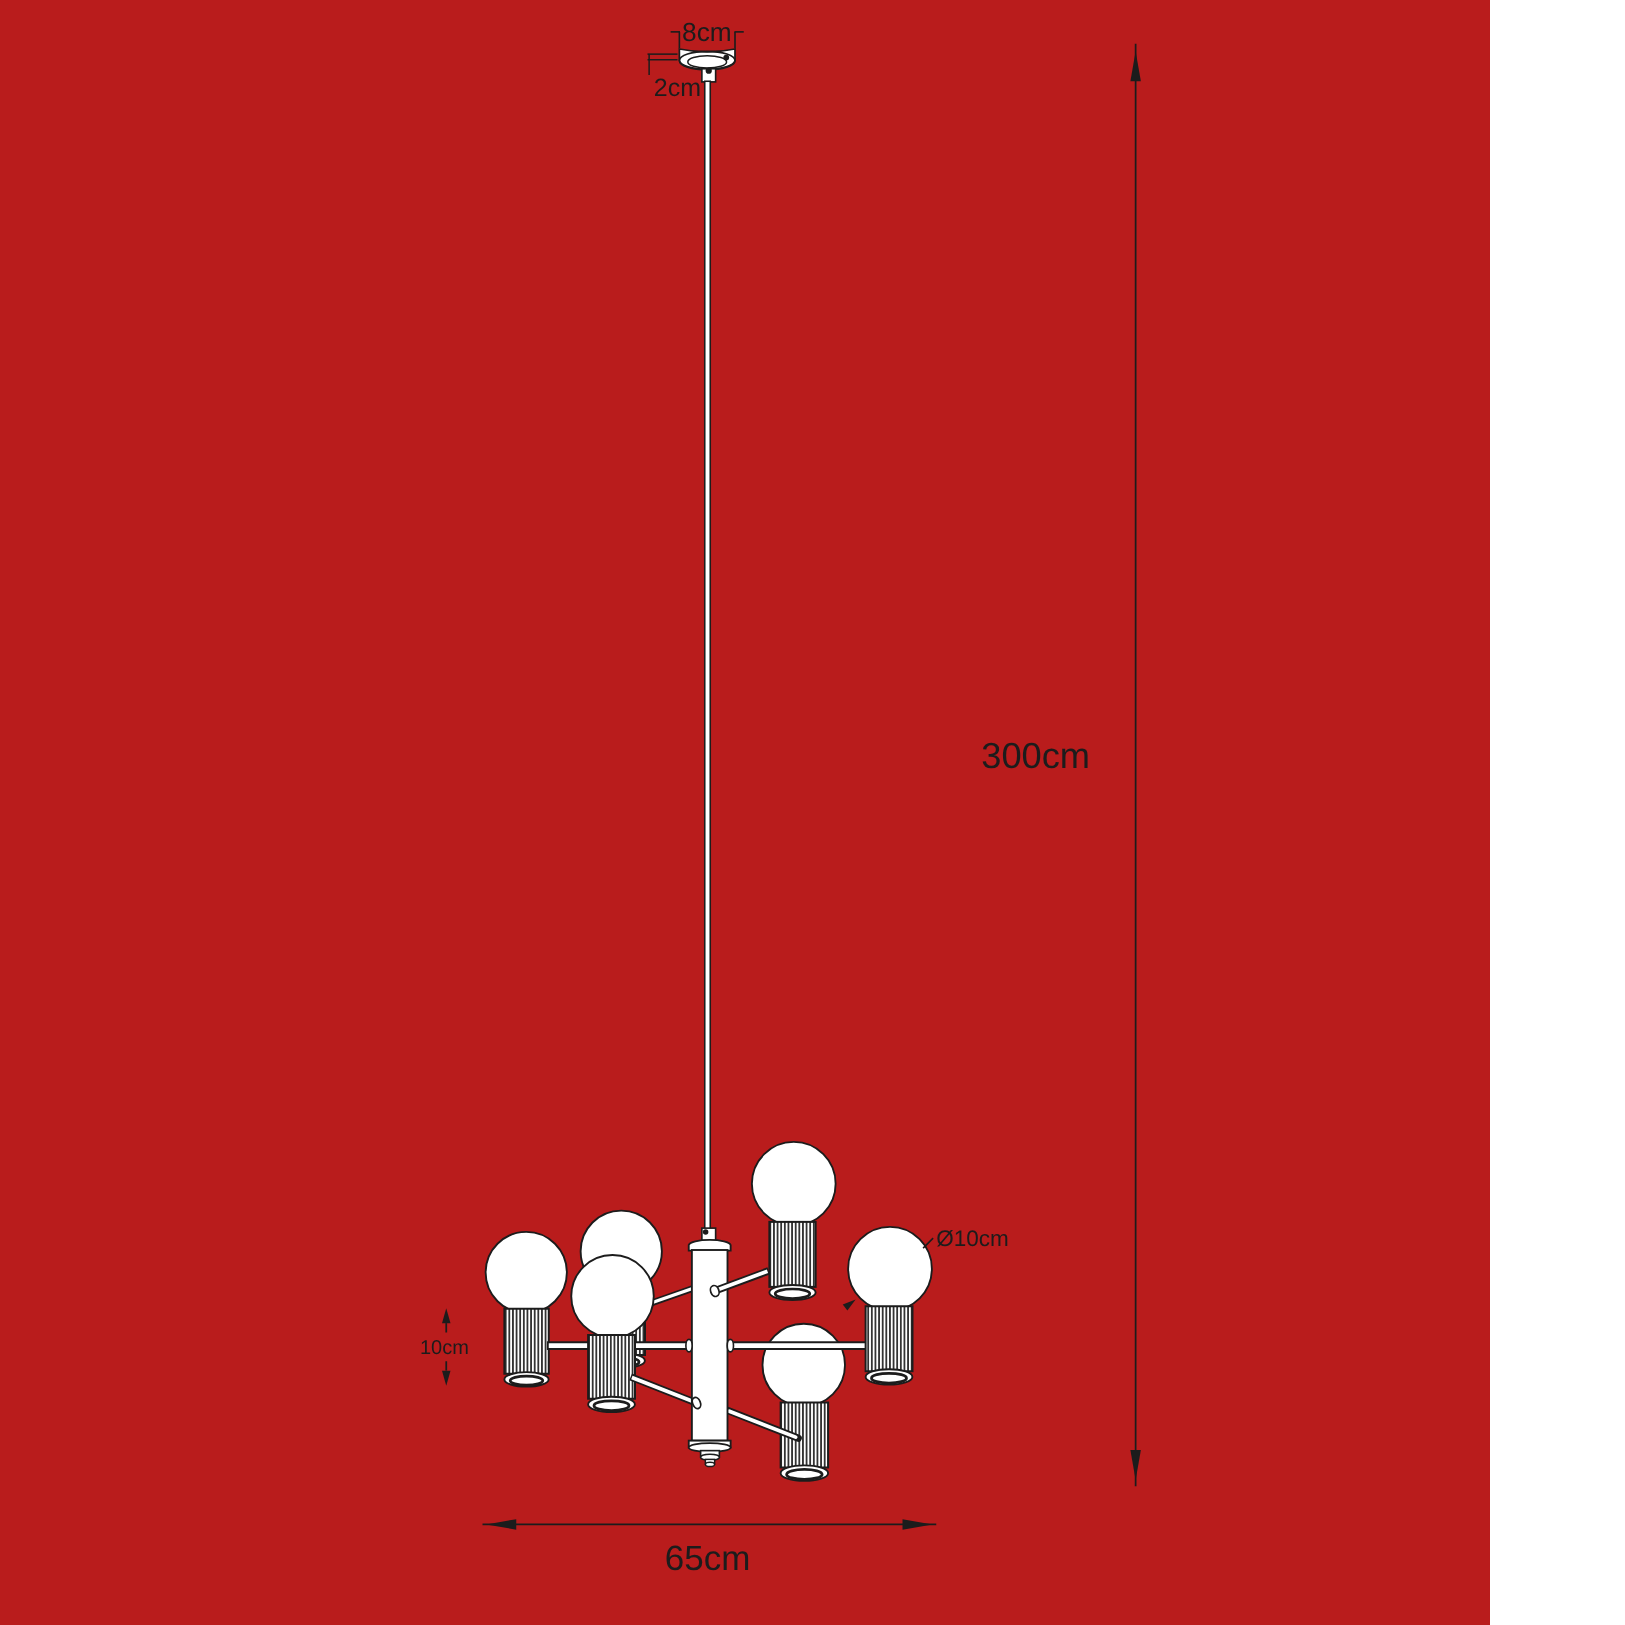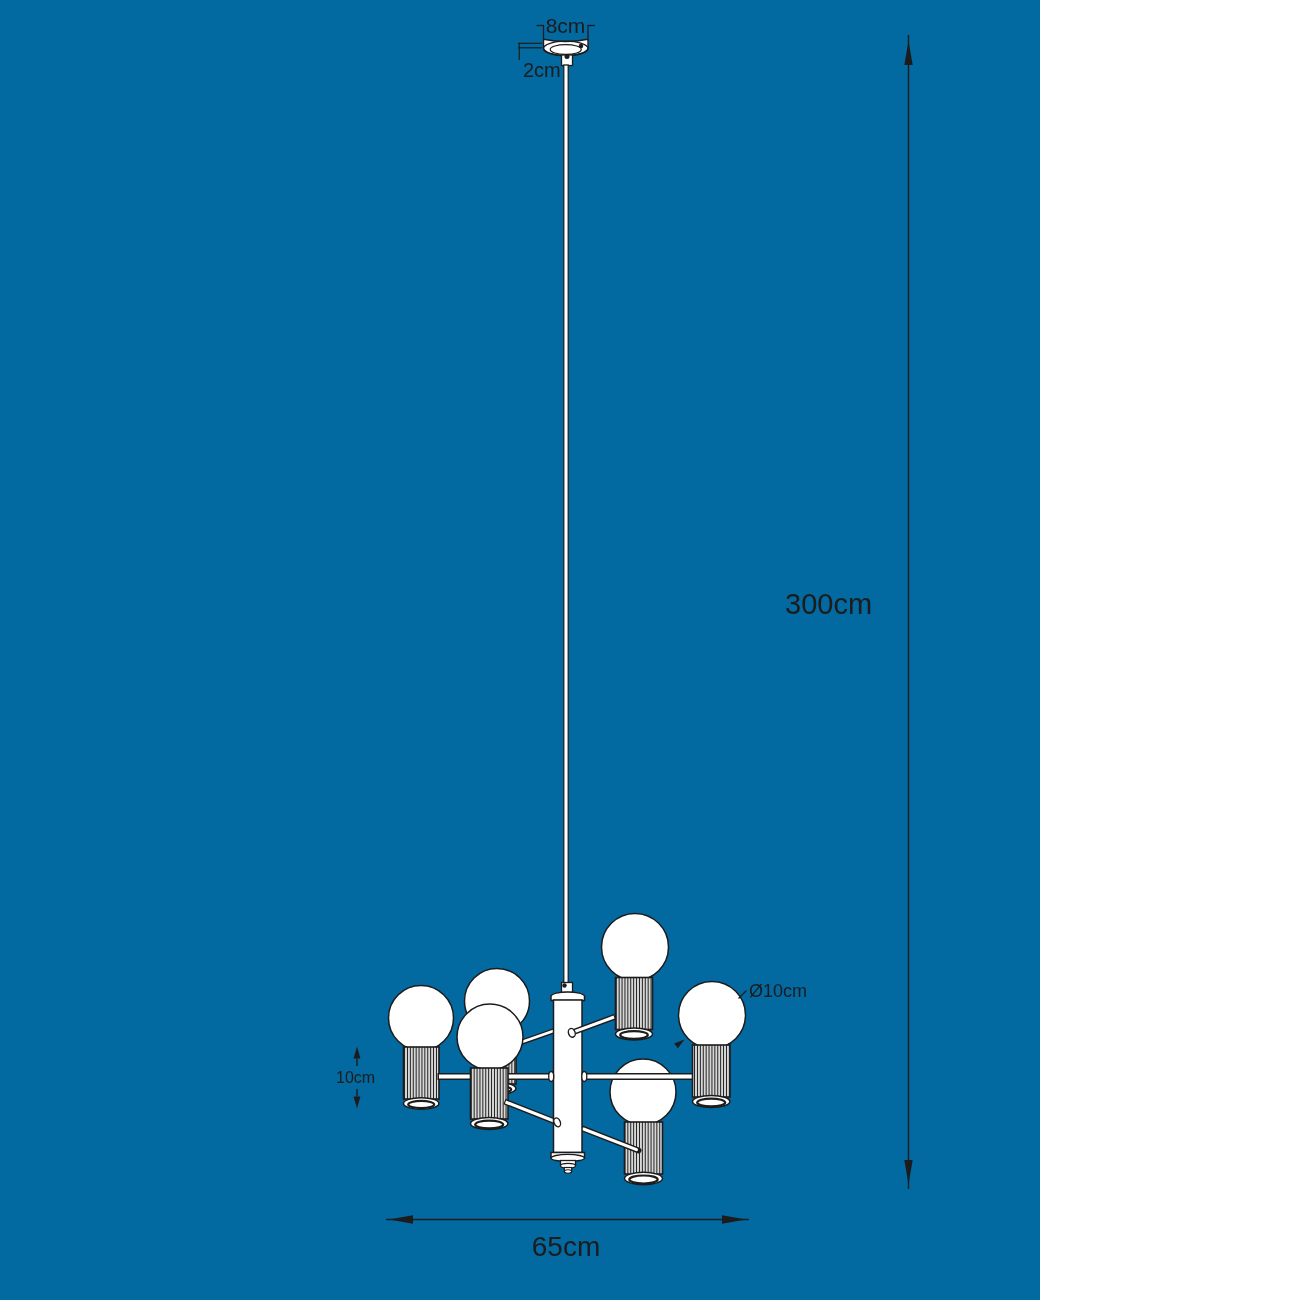--- a/index.html
+++ b/index.html
@@ -1,16 +1,16 @@
 <!DOCTYPE html>
 <html><head>
 <meta charset="utf-8">
 <style>
   html,body{margin:0;padding:0;background:#fff;}
-  .canvas{position:relative;width:1040px;height:1300px;background:#0369a1;overflow:hidden;}
+  .canvas{position:relative;width:1192px;height:1300px;background:#b91c1c;overflow:hidden;}
   svg{display:block;}
   text{font-family:"Liberation Sans","DejaVu Sans",sans-serif;fill:#1c1c1c;}
   .ln{stroke:#1c1c1c;fill:none;}
   .fillw{fill:#fff;stroke:#1c1c1c;}
   .bulb{fill:#fff;stroke:#1c1c1c;stroke-width:1.5;}
   .soc{fill:url(#ribs);stroke:#1c1c1c;stroke-width:1.6;}
   .rim{fill:#fff;stroke:#1c1c1c;stroke-width:1.5;}
   .rim2{fill:#fff;stroke:#1c1c1c;stroke-width:2.2;}
   .armK{stroke:#1c1c1c;fill:none;}
   .armW{stroke:#fff;fill:none;}

